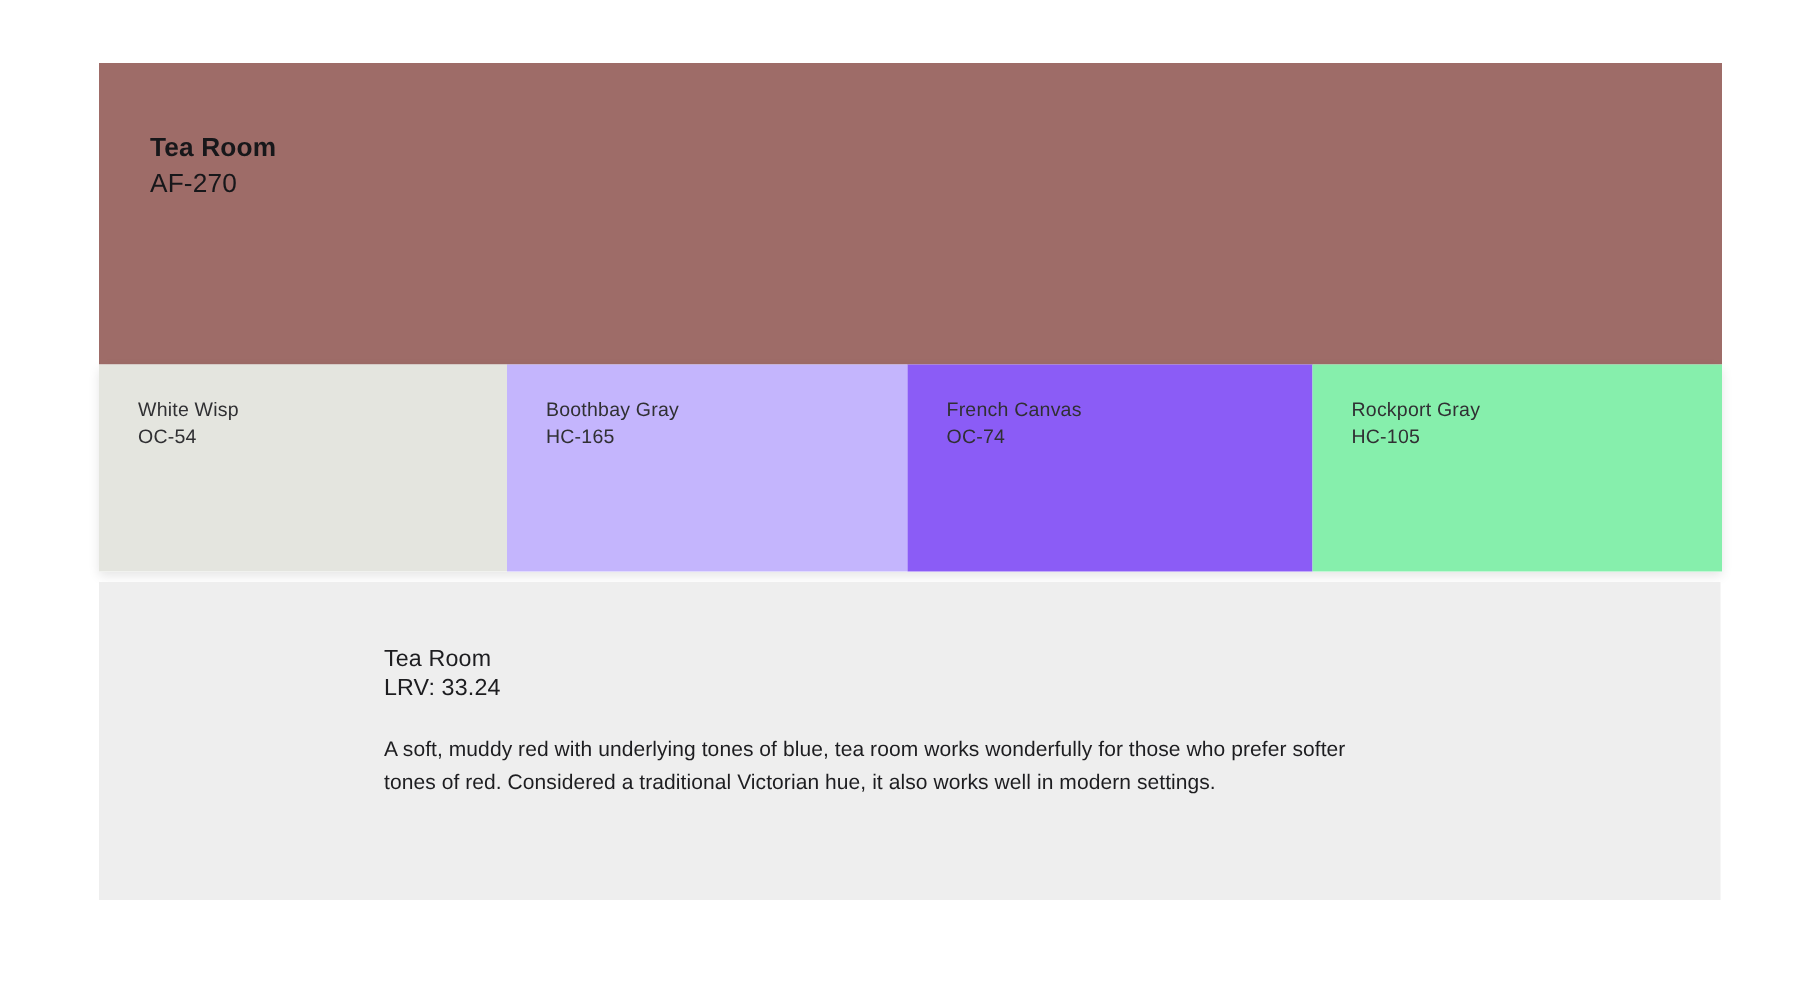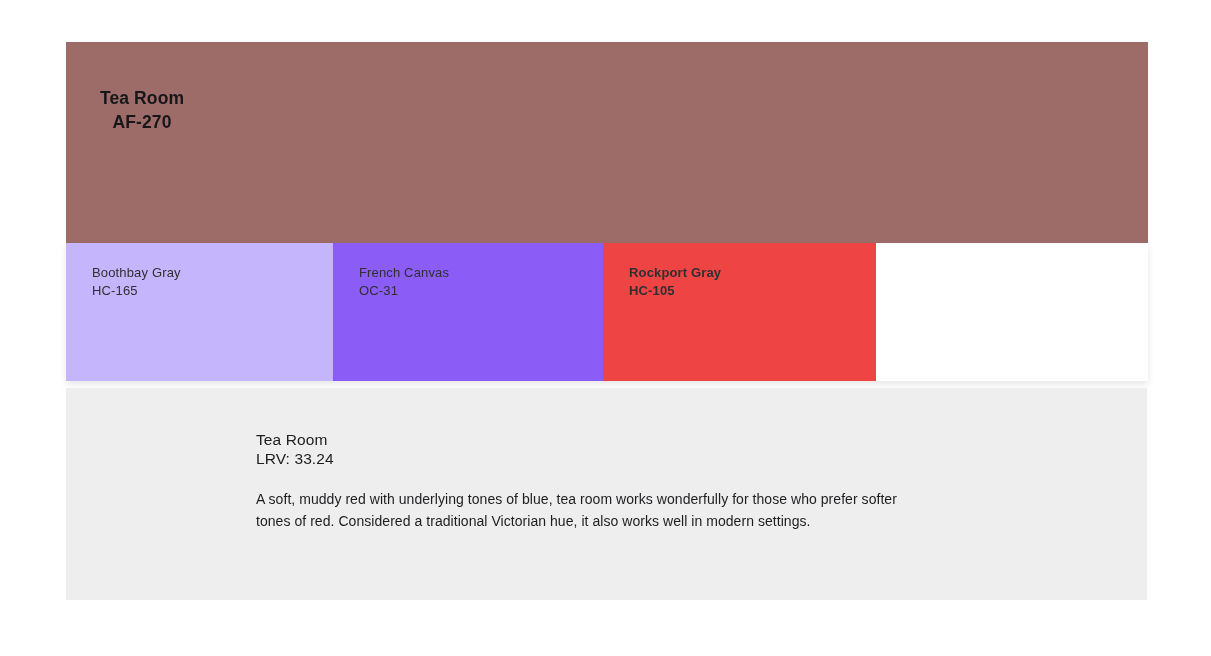--- a/index.html
+++ b/index.html
@@ -34,22 +34,21 @@
     left: 34px;
     top: 44px;
     color: #17171a;
     font-size: 17.5px;
     font-weight: 700;
     line-height: 24px;
     letter-spacing: 0.1px;
   }
   .hero-label .code {
     display: block;
-    font-weight: 700;
-    text-align: center;
+    font-weight: 400;
   }
 
   
   .swatch-row {
     position: absolute;
     left: 66px;
     top: 243px;
     width: 1082px;
     height: 138px;
     display: flex;
@@ -113,29 +112,33 @@
 <div id="stage">
 
   <div class="hero" id="hero" style="background: rgb(158, 108, 104);">
     <div class="hero-label">
       <span>Tea Room</span>
       <span class="code">AF-270</span>
     </div>
   </div>
 
   <div class="swatch-row" id="swatch-row">
+      <div class="swatch" style="background: rgb(228, 229, 223); width: 272px;">
+        <div class="s-name">White Wisp</div>
+        <div class="s-code">OC-54</div>
+      </div>
       <div class="swatch" style="background: #c4b5fd; width: 267px;">
         <div class="s-name">Boothbay Gray</div>
         <div class="s-code">HC-165</div>
       </div>
       <div class="swatch" style="background: #8b5cf6; width: 270px;">
         <div class="s-name">French Canvas</div>
-        <div class="s-code">OC-31</div>
+        <div class="s-code">OC-74</div>
       </div>
-      <div class="swatch" style="background: #ef4444; width: 273px; font-weight: bold;">
+      <div class="swatch" style="background: #86efac; width: 273px;">
         <div class="s-name">Rockport Gray</div>
         <div class="s-code">HC-105</div>
       </div>
     </div>
 
   <div class="desc-panel">
     <div class="desc-body">
       <div class="desc-title">Tea Room</div>
       <div class="desc-lrv">LRV: 33.24</div>
       <div class="desc-text">A soft, muddy red with underlying tones of blue, tea room works wonderfully for those who prefer softer tones of red. Considered a traditional Victorian hue, it also works well in modern settings.</div>

